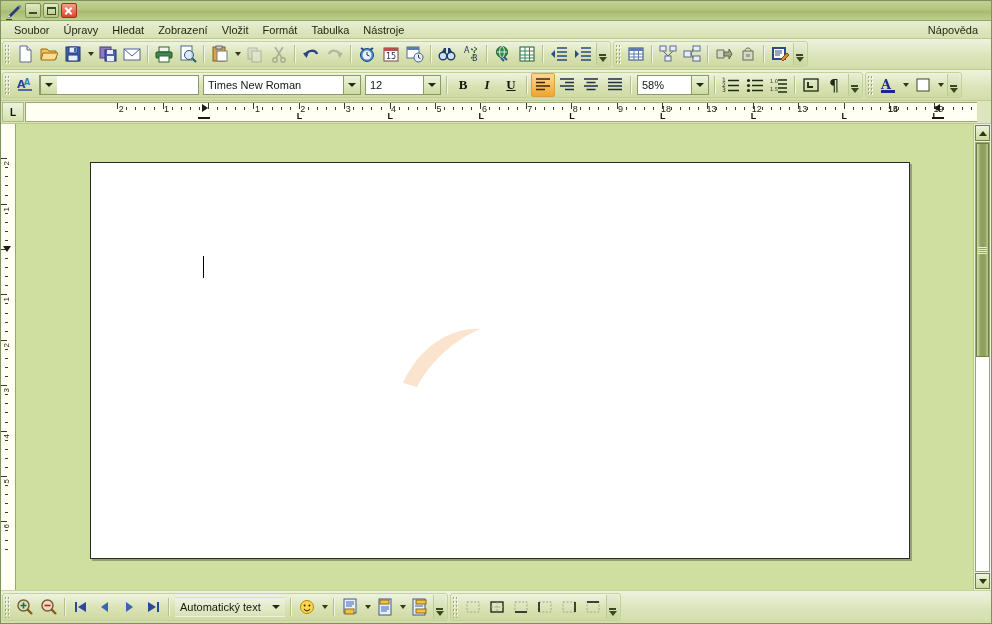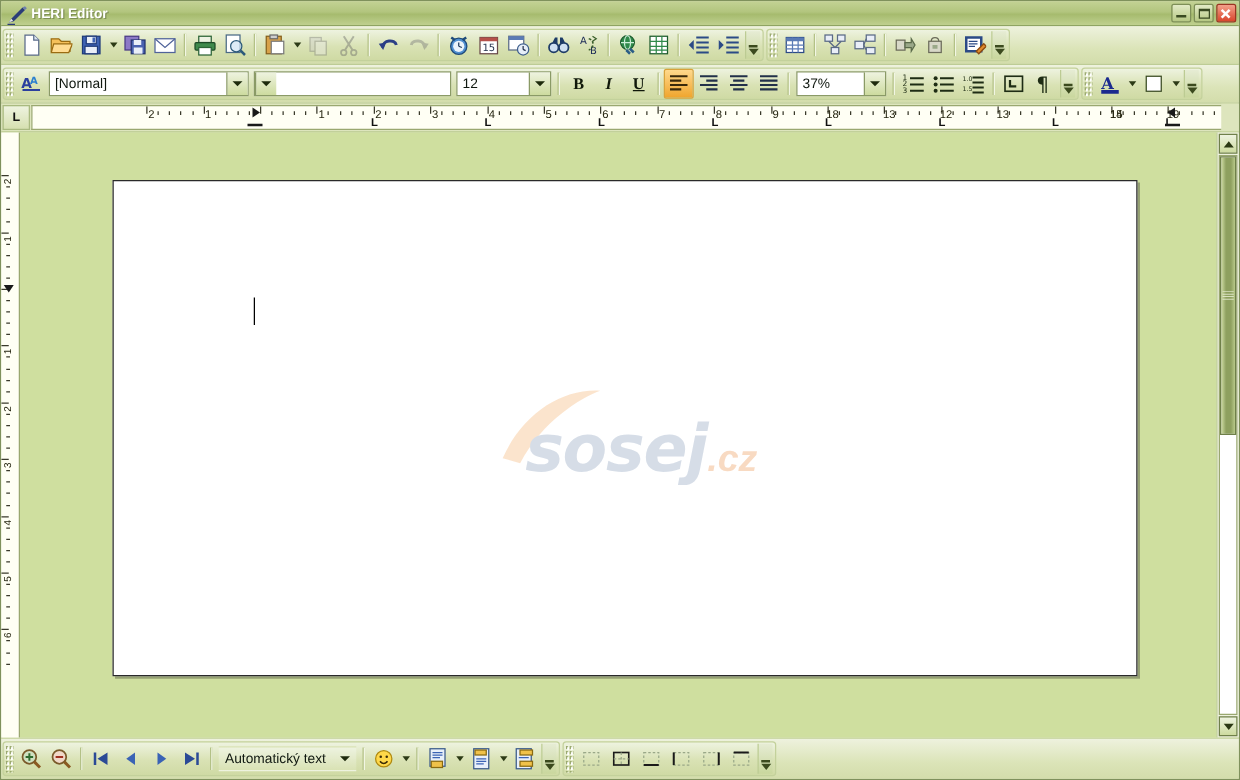--- a/index.html
+++ b/index.html
@@ -236,35 +236,46 @@
 
   <div class="titlebar">
     <span class="title-icon">
       <svg class="ic" viewBox="0 0 18 18">
         <path d="M2 15 L6 14 L15 5 L13 3 L4 12 Z" fill="#2b3d78"></path>
         <path d="M13 3 L15 5 L16.5 3.5 L15 2 Z" fill="#6d7fae"></path>
         <path d="M2 15 L4 12 L5.5 13.5 Z" fill="#e8e8e8"></path>
         <path d="M1 16 L7 16 L7 17 L1 17 Z" fill="#2b3d78"></path>
       </svg>
     </span>
-    <span class="title-text">HERI Editor</span>
     <span class="wbtns">
       <span class="wbtn min">
           <i></i>
         </span>
       <span class="wbtn max">
           <i></i>
         </span>
       <span class="wbtn close">
           <i class="a"></i>
           <i class="b"></i>
         </span>
     </span>
   </div>
 
+  <div class="menubar">
+    <span class="menu-item">Soubor</span>
+    <span class="menu-item">Úpravy</span>
+    <span class="menu-item">Hledat</span>
+    <span class="menu-item">Zobrazení</span>
+    <span class="menu-item">Vložit</span>
+    <span class="menu-item">Formát</span>
+    <span class="menu-item">Tabulka</span>
+    <span class="menu-item">Nástroje</span>
+    <span class="menu-spacer"></span>
+    <span class="menu-item">Nápověda</span>
+  </div>
 
   <div class="tbrow">
     <div class="tbgroup" style="flex:0 0 auto;">
       <span class="grip"></span>
 
       <span class="tbtn">
         <svg class="ic" viewBox="0 0 18 18">
             <path d="M4 1 H11 L15 5 V17 H4 Z" fill="#fff" stroke="#5a6b8a"></path>
             <path d="M11 1 V5 H15" fill="#dde6f2" stroke="#5a6b8a"></path>
           </svg>
@@ -490,24 +501,24 @@
     <div class="tbgroup" style="flex:0 0 auto;">
       <span class="grip"></span>
       <span class="tbtn">
         <svg class="ic" viewBox="0 0 18 18">
             <text x="1" y="12" font-size="11" font-weight="bold" fill="#2b3f9e" font-family="DejaVu Sans">A</text>
             <text x="8" y="9" font-size="8" font-weight="bold" fill="#2b7fd0" font-family="DejaVu Sans">A</text>
             <path d="M2 14 H16" stroke="#2b3f9e" stroke-width="1.5"></path>
           </svg>
       </span>
       <span class="combo style">
-        <span class="val">[Normal]</span>
         <span class="btn"></span>
       </span>
       <span class="combo font">
+        <span class="val">Times New Roman</span>
         <span class="btn"></span>
       </span>
       <span class="combo size">
         <span class="val">12</span>
         <span class="btn"></span>
       </span>
 
       <span class="tsep"></span>
 
       <span class="tbtn">
@@ -539,21 +550,21 @@
       </span>
       <span class="tbtn">
         <svg class="ic" viewBox="0 0 18 18">
             <path d="M2 3 H16 M2 6.5 H16 M2 10 H16 M2 13.5 H16" stroke="#22304a" stroke-width="1.7"></path>
           </svg>
       </span>
 
       <span class="tsep"></span>
 
       <span class="combo zoom">
-        <span class="val">37%</span>
+        <span class="val">58%</span>
         <span class="btn"></span>
       </span>
 
       <span class="tsep"></span>
 
       <span class="tbtn">
         <svg class="ic" viewBox="0 0 18 18">
             <text x="0" y="6" font-size="6" fill="#1e2c14" font-family="DejaVu Sans">1</text>
             <text x="0" y="11" font-size="6" fill="#1e2c14" font-family="DejaVu Sans">2</text>
             <text x="0" y="16" font-size="6" fill="#1e2c14" font-family="DejaVu Sans">3</text>
@@ -800,23 +811,20 @@
         <span style="position: absolute; left: 2px; top: 122px; width: 0px; height: 0px; border-top: 6px solid rgb(26, 26, 26); border-left: 4px solid transparent; border-right: 4px solid transparent;"></span>
       </div>
 
     <div class="canvas">
       <div class="page">
         <div class="caret"></div>
         <div class="watermark">
           <svg width="210" height="86" viewBox="0 0 210 86">
             <path d="M8 66 C24 30, 56 10, 86 12 C70 18, 40 36, 22 70 Z" fill="#f7c08a"></path>
           </svg>
-          <div style="margin-top:-56px;margin-left:26px;">
-            <span class="wm-text">sosej</span><span class="wm-cz">.cz</span>
-          </div>
         </div>
       </div>
     </div>
 
     <div class="vscroll">
       <span class="sbtn up"></span>
       <span class="strack">
         <span class="sthumb">
             <i></i>
           </span>

